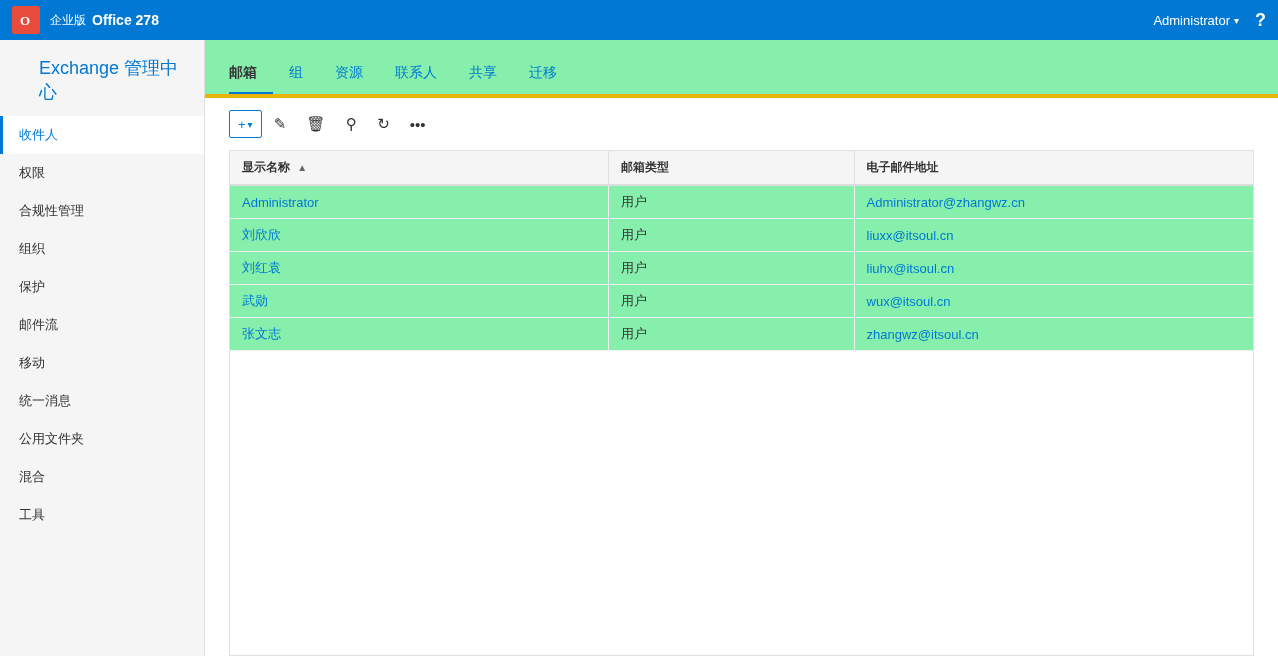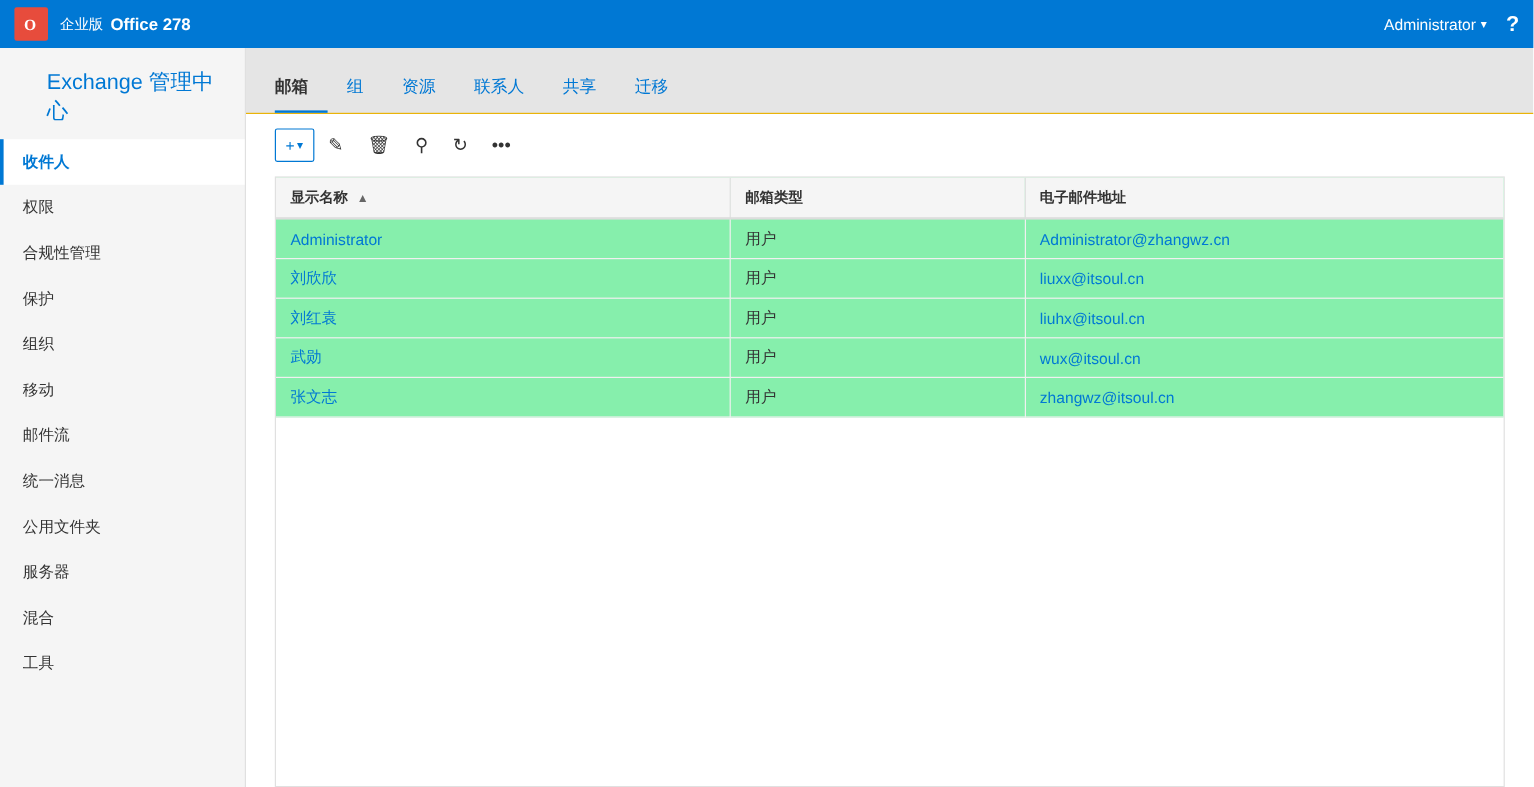--- a/index.html
+++ b/index.html
@@ -80,37 +80,37 @@
       padding: 10px 16px;
       cursor: pointer;
       font-size: 13px;
       color: #333;
       border-left: 3px solid transparent;
     }
     .sidebar-item.active {
       background: #fff;
       border-left: 3px solid #0078d4;
       color: #0078d4;
-      font-weight: 700;
+      font-weight: 400;
     }
 
     
     .content {
       flex: 1;
       display: flex;
       flex-direction: column;
       overflow: hidden;
     }
 
     
     .nav-tabs {
       display: flex;
       padding: 0 24px;
-      border-bottom: 1px solid #eab308;
-      background: #e5e5e5;
+      border-bottom: 4px solid #eab308;
+      background: #86efac;
       padding-top: 16px;
     }
     .nav-tab {
       padding: 8px 16px 10px 0;
       margin-right: 16px;
       cursor: pointer;
       font-size: 14px;
       color: #0078d4;
       border-bottom: 2px solid transparent;
     }
@@ -222,27 +222,26 @@
 </div>
 
 <div class="main-layout">
 
   <div class="sidebar">
     <div class="sidebar-title">Exchange 管理中心</div>
     <div id="sidebar-items">
         <div class="sidebar-item active">收件人</div>
         <div class="sidebar-item">权限</div>
         <div class="sidebar-item">合规性管理</div>
+        <div class="sidebar-item">组织</div>
         <div class="sidebar-item">保护</div>
-        <div class="sidebar-item">组织</div>
+        <div class="sidebar-item">邮件流</div>
         <div class="sidebar-item">移动</div>
-        <div class="sidebar-item">邮件流</div>
         <div class="sidebar-item">统一消息</div>
         <div class="sidebar-item">公用文件夹</div>
-        <div class="sidebar-item">服务器</div>
         <div class="sidebar-item">混合</div>
         <div class="sidebar-item">工具</div>
       </div>
   </div>
 
   <div class="content">
 
     <div class="nav-tabs">
       <div id="nav-tab-items" style="display: flex;">
           <div class="nav-tab active">邮箱</div>

